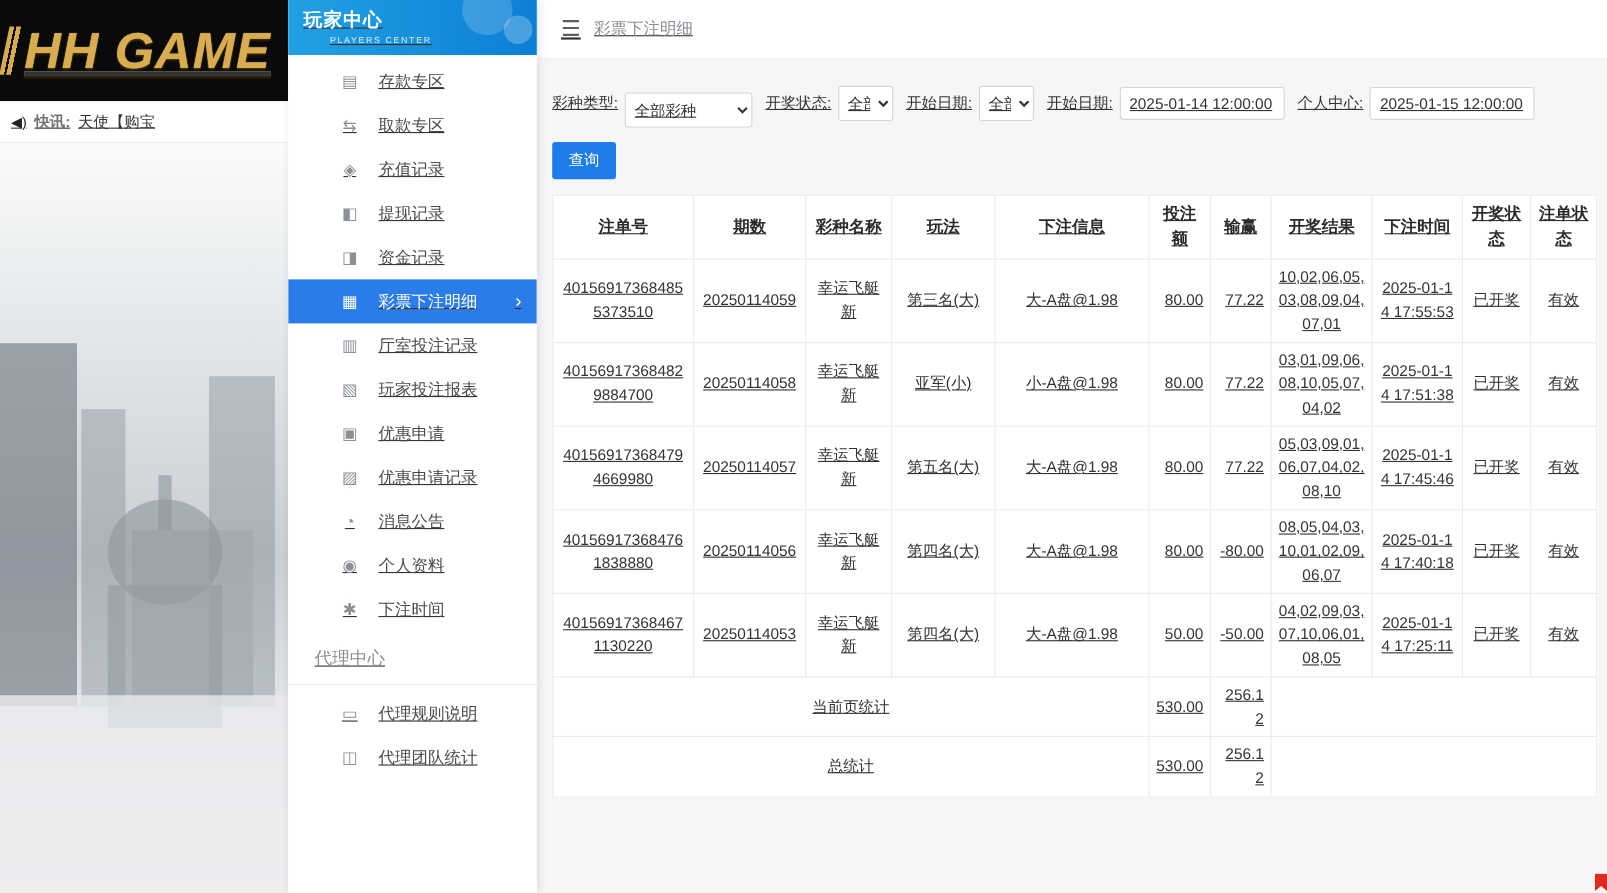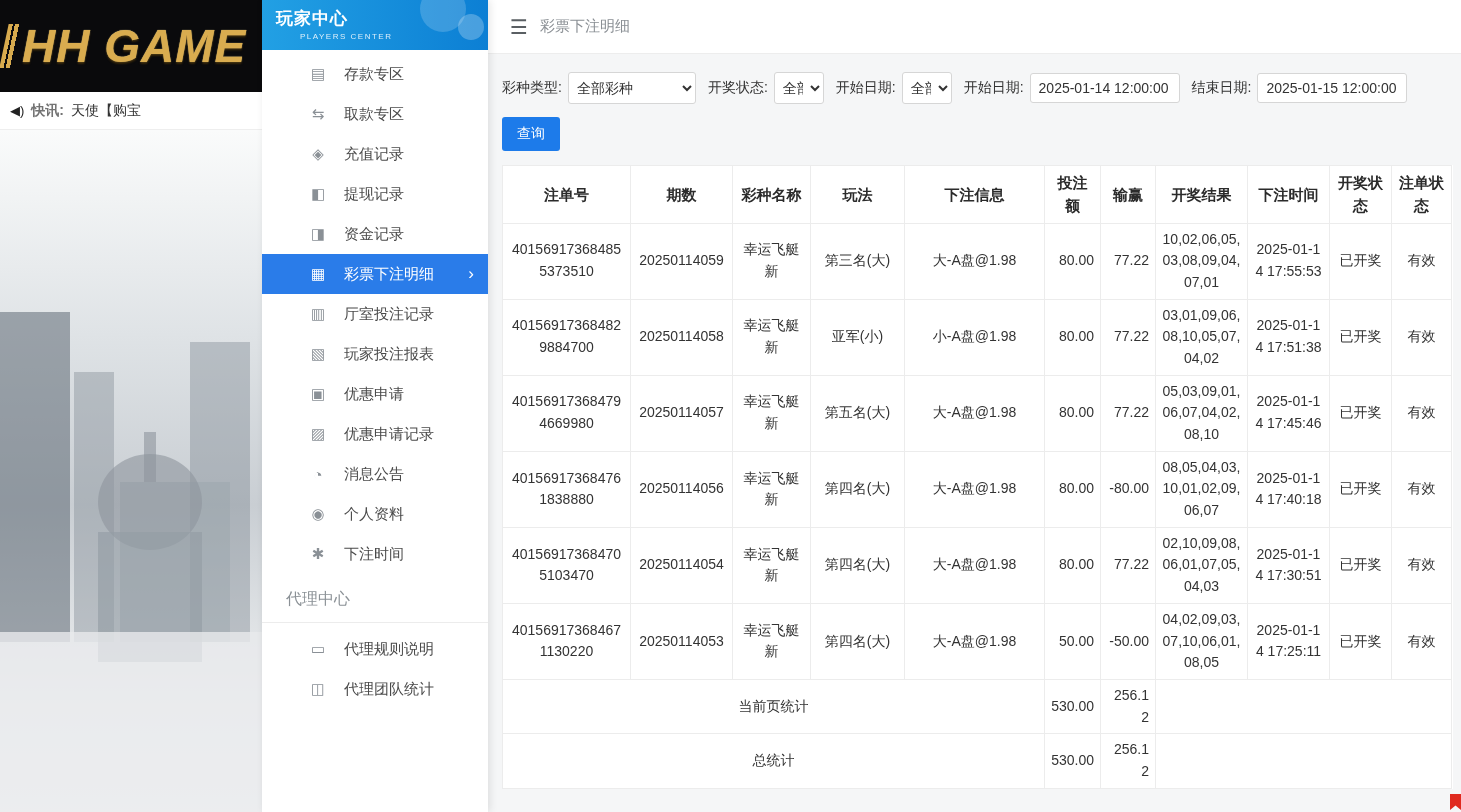--- a/index.html
+++ b/index.html
@@ -1,19 +1,19 @@
 <!DOCTYPE html>
 <html><head>
 <meta charset="utf-8">
 <title>玩家中心</title>
 <style>
   * { box-sizing: border-box; margin: 0; padding: 0; }
   html,body { width:1461px; height:812px; overflow:hidden; }
   body { font-family:"Liberation Sans","DejaVu Sans",sans-serif; background:#fff; color:#333; }
-  .app { display:flex; width:1461px; height:812px; }
+  .app { display:flex; width:1461px; height:812px;text-decoration:underline; }
 
   
   .brand-zone { position:relative; flex:0 0 262px; width:262px; overflow:hidden; background:#e9ebed; }
   .brand-header { height:92px; background:#0a0a0c; display:flex; align-items:center; padding-left:4px; overflow:hidden; }
   .logo-bars { display:inline-block; width:14px; height:44px; margin-right:4px;
                background:linear-gradient(90deg,#d8ab4e 30%, transparent 30%, transparent 45%, #d8ab4e 45%, #d8ab4e 75%, transparent 75%);
                transform:skewX(-12deg); }
   .logo-text { font-style:italic; font-weight:bold; font-size:46px; letter-spacing:1px; white-space:nowrap;
                color:#d9ac4f; text-shadow:0 2px 2px rgba(90,62,10,.55), 0 0 1px #f4dd96; }
   .ticker { height:38px; background:#fff; border-bottom:1px solid #eee; display:flex; align-items:center; gap:7px; padding:0 10px; font-size:14px; white-space:nowrap; overflow:hidden; }
@@ -46,21 +46,21 @@
   .main { flex:1; min-width:0; display:flex; flex-direction:column; background:#f5f6f7; position:relative; }
   .topbar { height:54px; flex:0 0 54px; background:#fff; border-bottom:1px solid #ededed; display:flex; align-items:center; gap:12px; padding:0 22px; }
   .hamburger-icon { font-size:20px; color:#5a5f63; cursor:pointer; line-height:1; }
   .topbar-title { font-size:15px; color:#8a8f94; }
   .content { flex:1; padding:18px 8px 0 14px; overflow:hidden; }
 
   .filters { display:flex; align-items:center; font-size:14px; color:#333; white-space:nowrap; }
   .filter-label { margin:0 6px 0 0; }
   .filter-gap { margin-left:12px; }
   .filters select { height:32px; border:1px solid #d6d6d6; border-radius:3px; background:#fff; color:#333; font-size:14px; padding:0 4px; font-family:inherit; }
-  .sel-type { width:128px; }
+  .sel-type { width:116px;margin-top:12px; }
   .sel-small { width:50px; }
   .date-input { height:30px; width:150px; border:1px solid #d6d6d6; border-radius:3px; padding:0 8px; font-size:14px; color:#333; font-family:inherit; }
   .search-btn { margin-top:13px; background:#1d7bea; border:none; border-radius:3px; color:#fff; font-size:14px; padding:8px 15px; cursor:pointer; font-family:inherit; }
 
   .table-wrap { margin-top:14px; background:#fff; }
   table.bets { border-collapse:collapse; table-layout:fixed; width:949px; font-size:14px; color:#333; background:#fff; }
   .bets th, .bets td { border:1px solid #ececec; text-align:center; vertical-align:middle; padding:5px 6px; word-break:break-all; line-height:1.55; }
   .bets th { font-size:15px; font-weight:bold; height:46px; color:#2b2b2b; }
   .bets tbody td { height:74px; }
   .bets td.num { text-align:right; }
@@ -185,21 +185,21 @@
         <span class="filter-label filter-gap">开奖状态:</span>
         <select class="sel-small">
           <option>全部</option>
         </select>
         <span class="filter-label filter-gap">开始日期:</span>
         <select class="sel-small">
           <option>全部</option>
         </select>
         <span class="filter-label filter-gap">开始日期:</span>
         <input class="date-input" value="2025-01-14 12:00:00" style="">
-        <span class="filter-label filter-gap">结束日期:</span>
+        <span class="filter-label filter-gap">个人中心:</span>
         <input class="date-input" value="2025-01-15 12:00:00" style="">
       </div>
 
       <button class="search-btn">查询</button>
 
       <div class="table-wrap">
         <table class="bets">
           <colgroup>
             <col style="width:128px">
               <col style="width:102px">
@@ -275,33 +275,20 @@
                 <td>第四名(大)</td>
                 <td>大-A盘@1.98</td>
                 <td class="num">80.00</td>
                 <td class="num">-80.00</td>
                 <td>08,05,04,03,10,01,02,09,06,07</td>
                 <td>2025-01-14 17:40:18</td>
                 <td>已开奖</td>
                 <td>有效</td>
               </tr>
               <tr>
-                <td>401569173684705103470</td>
-                <td>20250114054</td>
-                <td>幸运飞艇新</td>
-                <td>第四名(大)</td>
-                <td>大-A盘@1.98</td>
-                <td class="num">80.00</td>
-                <td class="num">77.22</td>
-                <td>02,10,09,08,06,01,07,05,04,03</td>
-                <td>2025-01-14 17:30:51</td>
-                <td>已开奖</td>
-                <td>有效</td>
-              </tr>
-              <tr>
                 <td>401569173684671130220</td>
                 <td>20250114053</td>
                 <td>幸运飞艇新</td>
                 <td>第四名(大)</td>
                 <td>大-A盘@1.98</td>
                 <td class="num">50.00</td>
                 <td class="num">-50.00</td>
                 <td>04,02,09,03,07,10,06,01,08,05</td>
                 <td>2025-01-14 17:25:11</td>
                 <td>已开奖</td>

